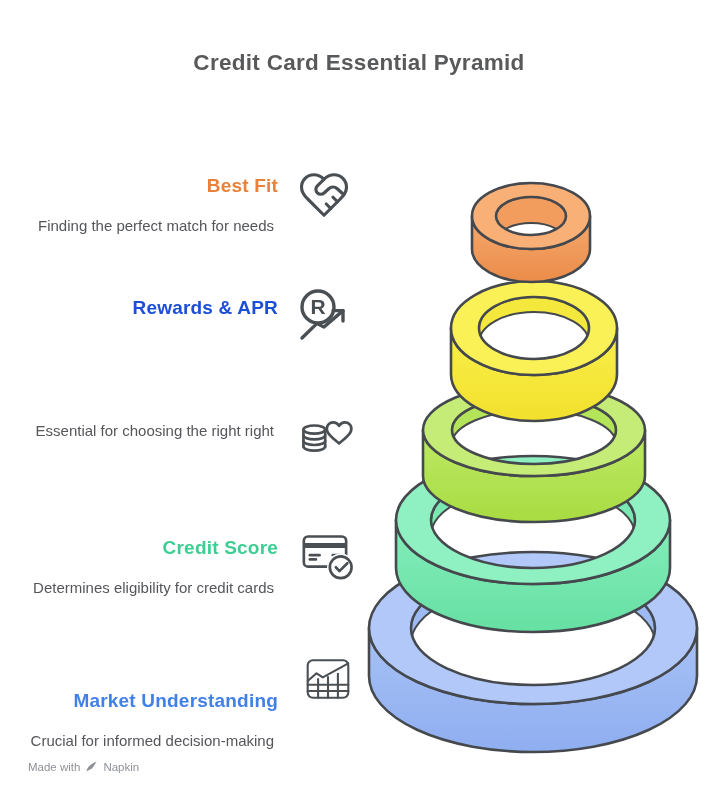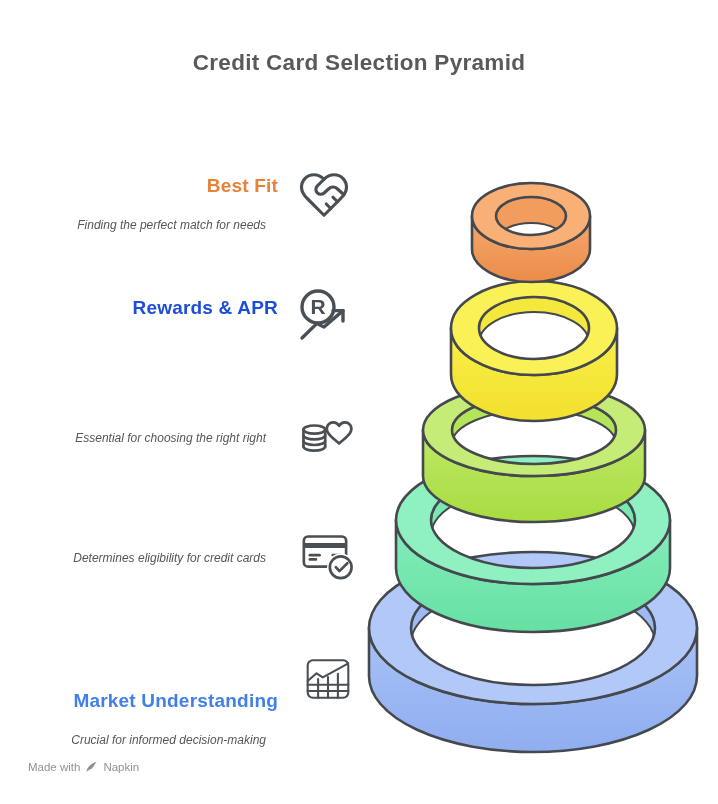--- a/index.html
+++ b/index.html
@@ -2,33 +2,33 @@
 <html><head>
 <meta charset="utf-8">
 <style>
   html,body{margin:0;padding:0;}
   body{font-family:"Liberation Sans",sans-serif;background:#ffffff;}
   .canvas{position:relative;width:718px;height:804px;background:#ffffff;overflow:hidden;}
   .page-title{position:absolute;top:50px;left:0;width:718px;margin:0;text-align:center;
               font-size:22.5px;font-weight:bold;letter-spacing:.3px;}
   .level{position:absolute;left:16px;width:262px;text-align:right;}
   .level h2{margin:0 0 20px 0;font-size:19px;line-height:21px;font-weight:bold;letter-spacing:.2px;}
-  .level p{margin:12px;font-size:12px;line-height:19px;font-style:italic;}
+  .level p{margin:4px;font-size:15px;line-height:19px;}
   .icon{position:absolute;line-height:0;}
   .icon svg{stroke:#4A4F54;fill:none;stroke-linecap:round;stroke-linejoin:round;}
   #rings-svg{position:absolute;left:0;top:0;}
   .watermark{position:absolute;left:28px;top:760px;font-size:11.5px;display:flex;align-items:center;gap:5px;text-decoration:none;}
   .watermark svg{display:block;}
 </style>
 </head>
 <body>
 
 <div class="canvas">
 
-  <h1 class="page-title" style="color: rgb(88, 89, 91);">Credit Card Selection Pyramid</h1>
+  <h1 class="page-title" style="color: rgb(88, 89, 91);">Credit Card Essential Pyramid</h1>
 
   <svg id="rings-svg" width="718" height="804" viewBox="0 0 718 804">
       <defs>
         <linearGradient id="ringGrad0" x1="0" y1="0" x2="0" y2="1">
           <stop offset="0%" stop-color="#A8C2F6"></stop>
           <stop offset="100%" stop-color="#8FAEF0"></stop>
         </linearGradient>
         <linearGradient id="ringGrad1" x1="0" y1="0" x2="0" y2="1">
           <stop offset="0%" stop-color="#85EDBB"></stop>
           <stop offset="100%" stop-color="#66E0A3"></stop>
@@ -107,20 +107,21 @@
       <ellipse cx="13.5" cy="19.5" rx="9" ry="3.4"></ellipse>
       <path d="M4.5 19.5 V33.5"></path>
         <path d="M22.5 19.5 V33.5"></path>
       <path d="M4.5 24.2 A9 3.4 0 0 0 22.5 24.2"></path>
       <path d="M4.5 28.9 A9 3.4 0 0 0 22.5 28.9"></path>
       <path d="M4.5 33.5 A9 3.4 0 0 0 22.5 33.5"></path>
     </svg>
   </span>
 
   <div class="level" style="top:537px">
+    <h2 style="color: rgb(61, 206, 147);">Credit Score</h2>
     <p style="color: rgb(84, 86, 90);">Determines eligibility for credit cards</p>
   </div>
   <span class="icon" style="left: 299px; top: 528px; color: rgb(74, 79, 84);">
     <svg width="58" height="58" viewBox="0 0 48 48" stroke-width="2.2" stroke="currentColor">
       <rect x="4" y="7" width="35" height="25" rx="3.5"></rect>
       <path d="M4 12.5 h35 v4 h-35 z" fill="currentColor" stroke="none"></path>
       <path d="M9 22.5 h8"></path>
         <path d="M9 26 h5"></path>
         <path d="M28 22.5 h6"></path>
       <circle cx="34.5" cy="32.5" r="11.3" fill="#ffffff" stroke="none"></circle>

